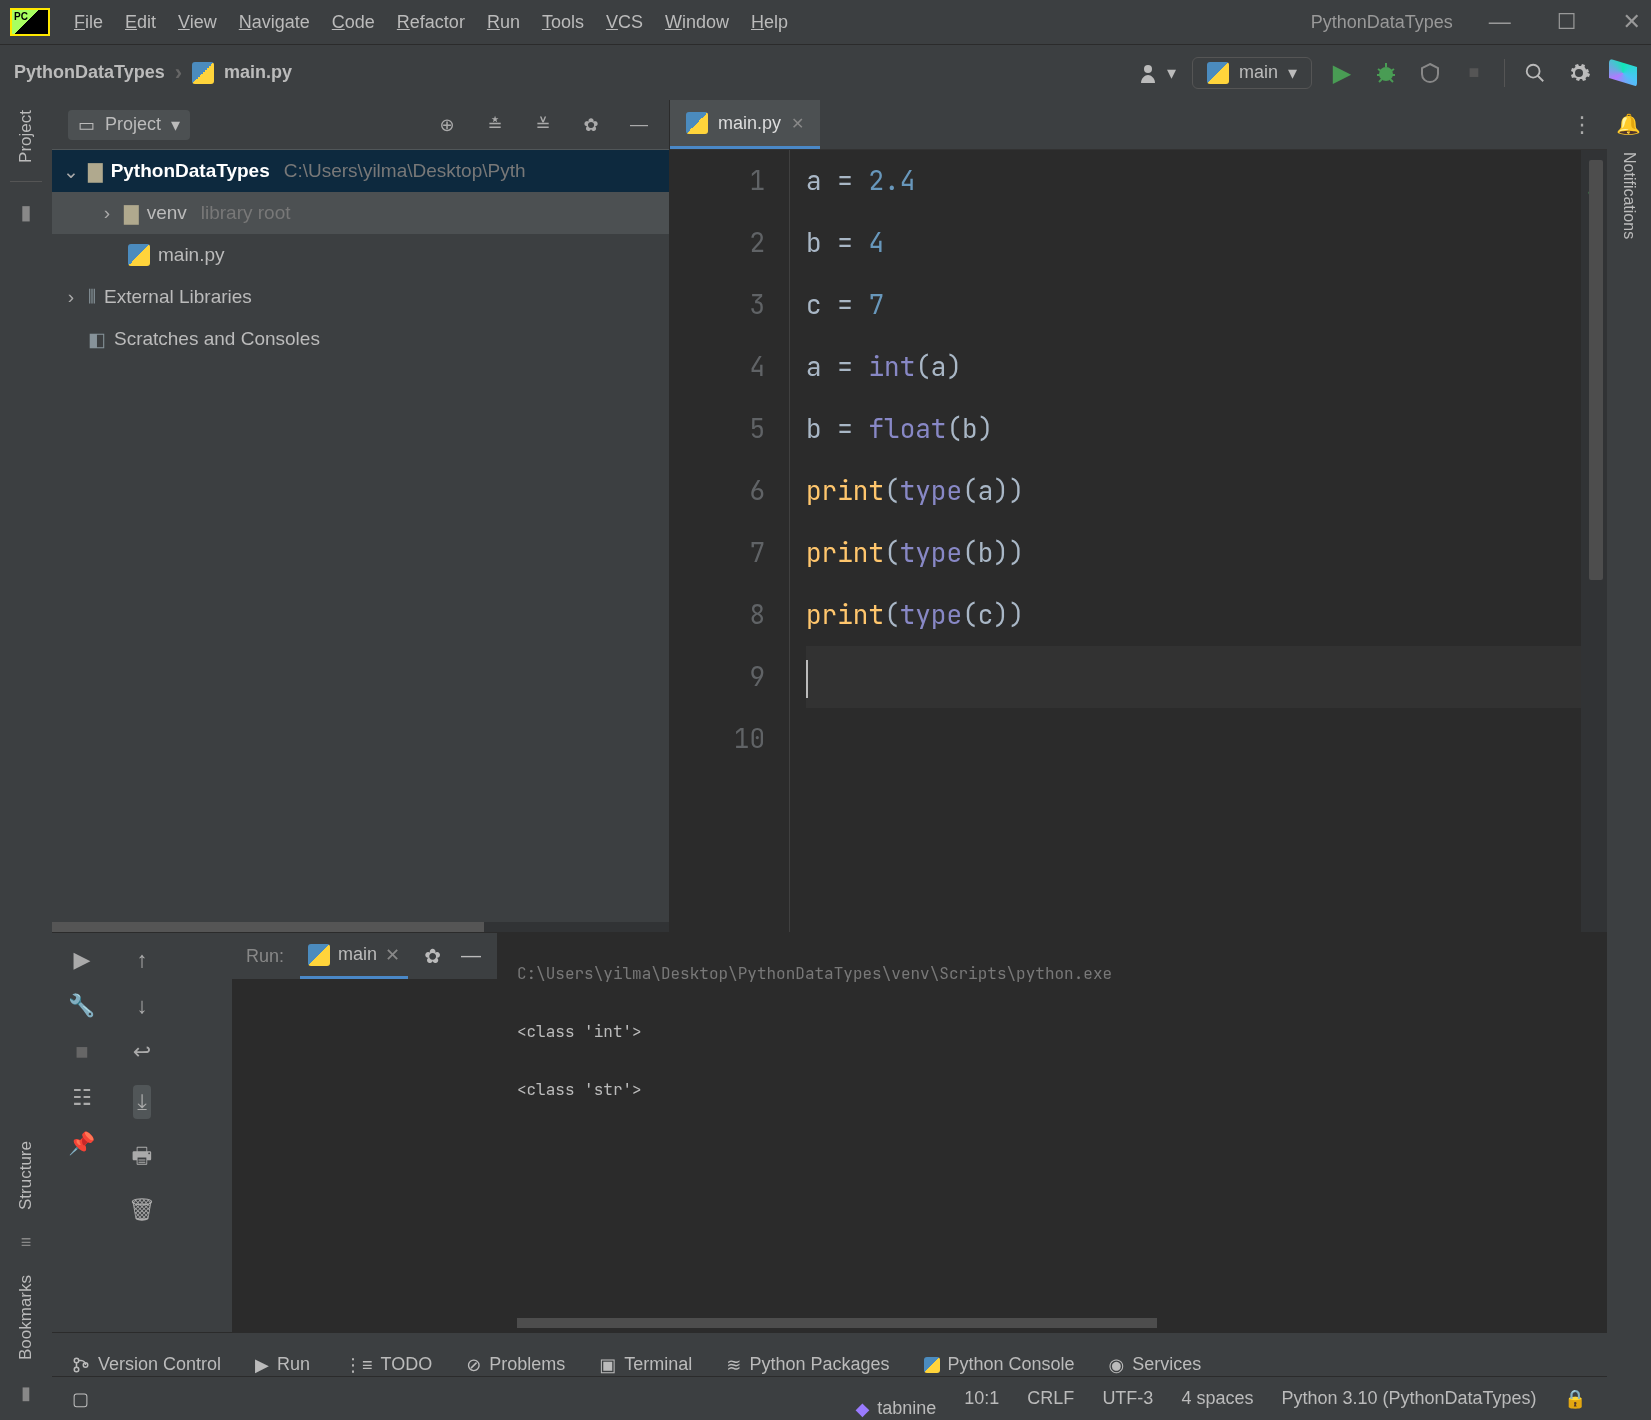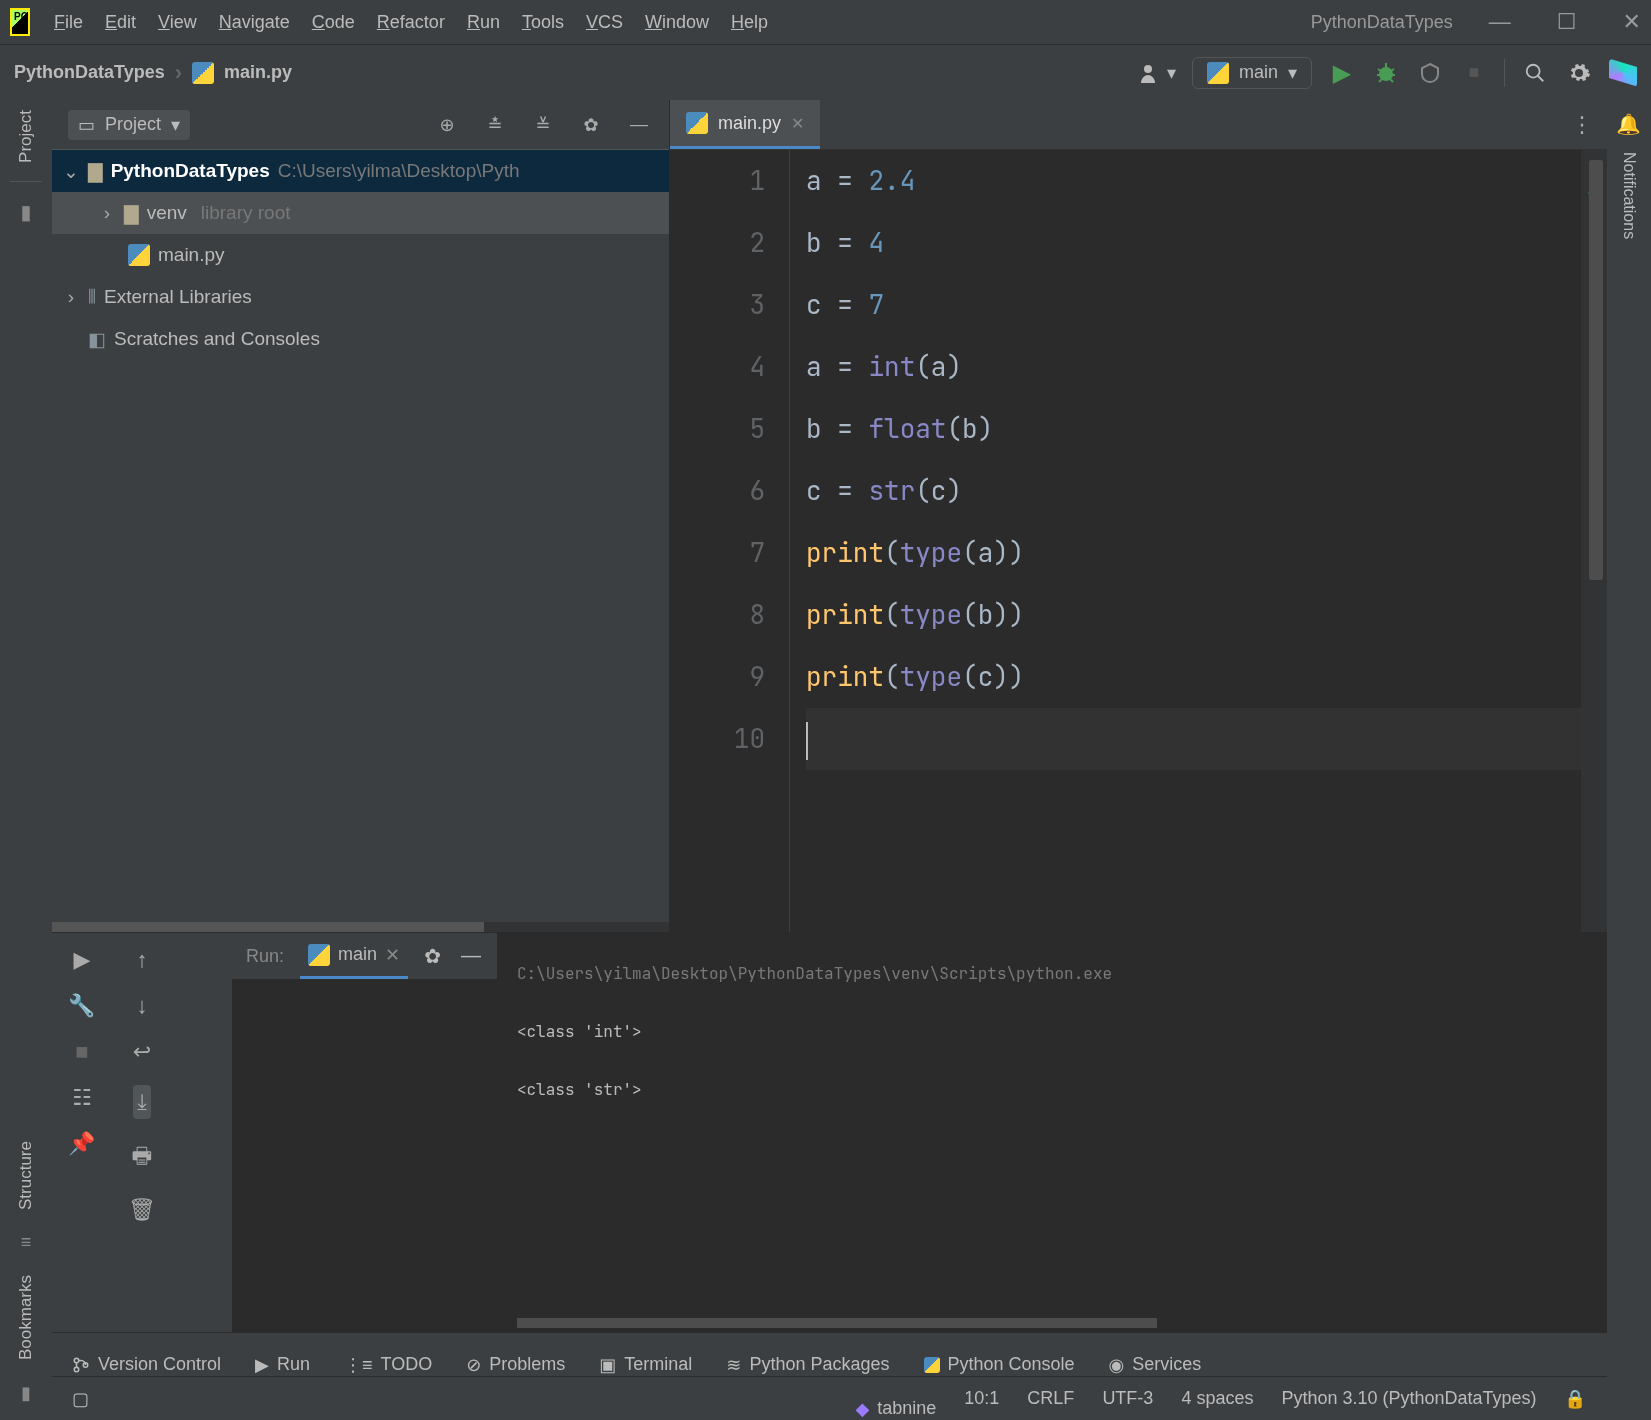--- a/index.html
+++ b/index.html
@@ -17,21 +17,21 @@
 .titlebar {
   height: 44px;
   background: #3c3f41;
   display: flex;
   align-items: center;
   padding: 0 10px;
   gap: 24px;
   color: #bbb;
 }
 .pc-logo {
-  width: 20px; height: 28px;
+  width: 40px; height: 28px;
   background: linear-gradient(135deg, #a8ff60 45%, #000 45%);
   border: 2px solid #ffe900;
   display: inline-flex;
   align-items: flex-start;
   justify-content: flex-start;
   font-size: 10px;
   font-weight: bold;
   color: #000;
   padding: 1px 2px;
 }
@@ -281,21 +281,21 @@
             <span class="icon-btn">≚</span>
             <span class="icon-btn">✿</span>
             <span class="icon-btn">—</span>
           </div>
         </div>
         <div class="proj-tree">
           <div class="tree-row sel-blue">
             <span class="caret">⌄</span>
             <span class="folder-i">▇</span>
             <b>PythonDataTypes</b>
-            <span class="muted" style="">C:\Users\yilma\Desktop\Pyth</span>
+            <span class="muted" style="margin-left:6px;">C:\Users\yilma\Desktop\Pyth</span>
           </div>
           <div class="tree-row sel-gray">
             <span class="indent1"></span>
             <span class="caret">›</span>
             <span class="folder-i">▇</span>
             <span>venv</span>
             <span class="muted" style="margin-left:6px;">library root</span>
           </div>
           <div class="tree-row">
             <span class="indent2"></span>
@@ -341,21 +341,20 @@
               <div>8</div>
               <div>9</div>
               <div>10</div>
             </div>
           <div class="code" id="code">
               <div class="code-line"><span class="tk-var">a</span> <span class="tk-op">=</span> <span class="tk-num">2.4</span></div>
               <div class="code-line"><span class="tk-var">b</span> <span class="tk-op">=</span> <span class="tk-num">4</span></div>
               <div class="code-line"><span class="tk-var">c</span> <span class="tk-op">=</span> <span class="tk-num">7</span></div>
               <div class="code-line"><span class="tk-var">a</span> <span class="tk-op">=</span> <span class="tk-builtin">int</span><span class="tk-par">(</span><span class="tk-var">a</span><span class="tk-par">)</span></div>
               <div class="code-line"><span class="tk-var">b</span> <span class="tk-op">=</span> <span class="tk-builtin">float</span><span class="tk-par">(</span><span class="tk-var">b</span><span class="tk-par">)</span></div>
-              <div class="code-line"><span class="tk-var">c</span> <span class="tk-op">=</span> <span class="tk-builtin">str</span><span class="tk-par">(</span><span class="tk-var">c</span><span class="tk-par">)</span></div>
               <div class="code-line"><span class="tk-fn">print</span><span class="tk-par">(</span><span class="tk-builtin">type</span><span class="tk-par">(</span><span class="tk-var">a</span><span class="tk-par">)</span><span class="tk-par">)</span></div>
               <div class="code-line"><span class="tk-fn">print</span><span class="tk-par">(</span><span class="tk-builtin">type</span><span class="tk-par">(</span><span class="tk-var">b</span><span class="tk-par">)</span><span class="tk-par">)</span></div>
               <div class="code-line"><span class="tk-fn">print</span><span class="tk-par">(</span><span class="tk-builtin">type</span><span class="tk-par">(</span><span class="tk-var">c</span><span class="tk-par">)</span><span class="tk-par">)</span></div>
               <div class="code-line current"><span class="caret-bar"></span></div>
             </div>
           <div class="ed-right-gutter">
             <span class="ed-check">✔</span>
             <div class="ed-scroll-thumb"></div>
           </div>
         </div>

